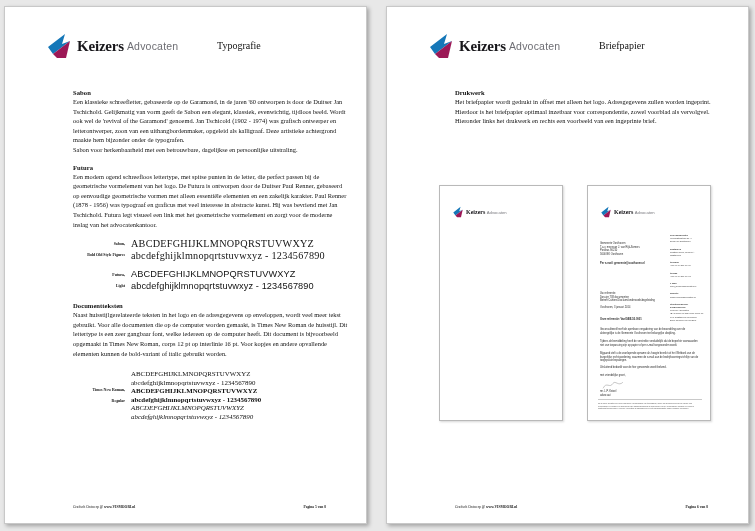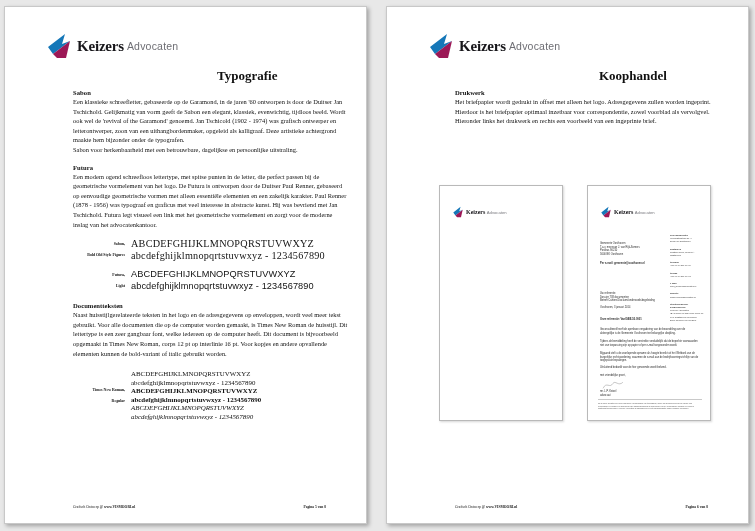--- a/index.html
+++ b/index.html
@@ -65,24 +65,23 @@
     font-weight: normal;
     color: #6e6e74;
     letter-spacing: 0.2px;
     margin-left: 3px;
   }
   .pg-title {
     position: absolute;
     left: 212px;
     top: 9px;
     font-family: "Liberation Serif", serif;
-    font-size: 13px;
-    font-weight: bold;
-    color: #111;
-    margin-top: 28px;
+    font-size: 10px;
+    font-weight: normal;
+    color: #111;
   }
 
   
   .content {
     position: absolute;
     left: 68px;
     right: 18px;
     top: 82px;
   }
   .sec-head {
@@ -358,21 +357,21 @@
 
     <div class="pg-header">
       <div class="logo">
         <svg class="logo-mark" viewBox="0 0 28 28">
           <polygon points="3,15 20,2 17,12 25,9 8,22" fill="#1577b8"></polygon>
           <polygon points="8,22 25,9 21,26 12,26" fill="#9c1856"></polygon>
         </svg>
         <span class="logo-text">Keizers</span>
         <span class="logo-sub">Advocaten</span>
       </div>
-      <div class="pg-title">Koophandel</div>
+      <div class="pg-title">Briefpapier</div>
     </div>
 
     <div class="content">
       <div>
         <div class="sec-head">Drukwerk</div>
         <p class="sec-para tight">Het briefpapier wordt gedrukt in offset met alleen het logo. Adresgegevens zullen worden ingeprint. Hierdoor is het briefpapier optimaal inzetbaar voor correspondentie, zowel voorblad als vervolgvel.</p>
         <p class="sec-para">Hieronder links het drukwerk en rechts een voorbeeld van een ingeprinte brief.</p>
       </div>
     </div>
 

